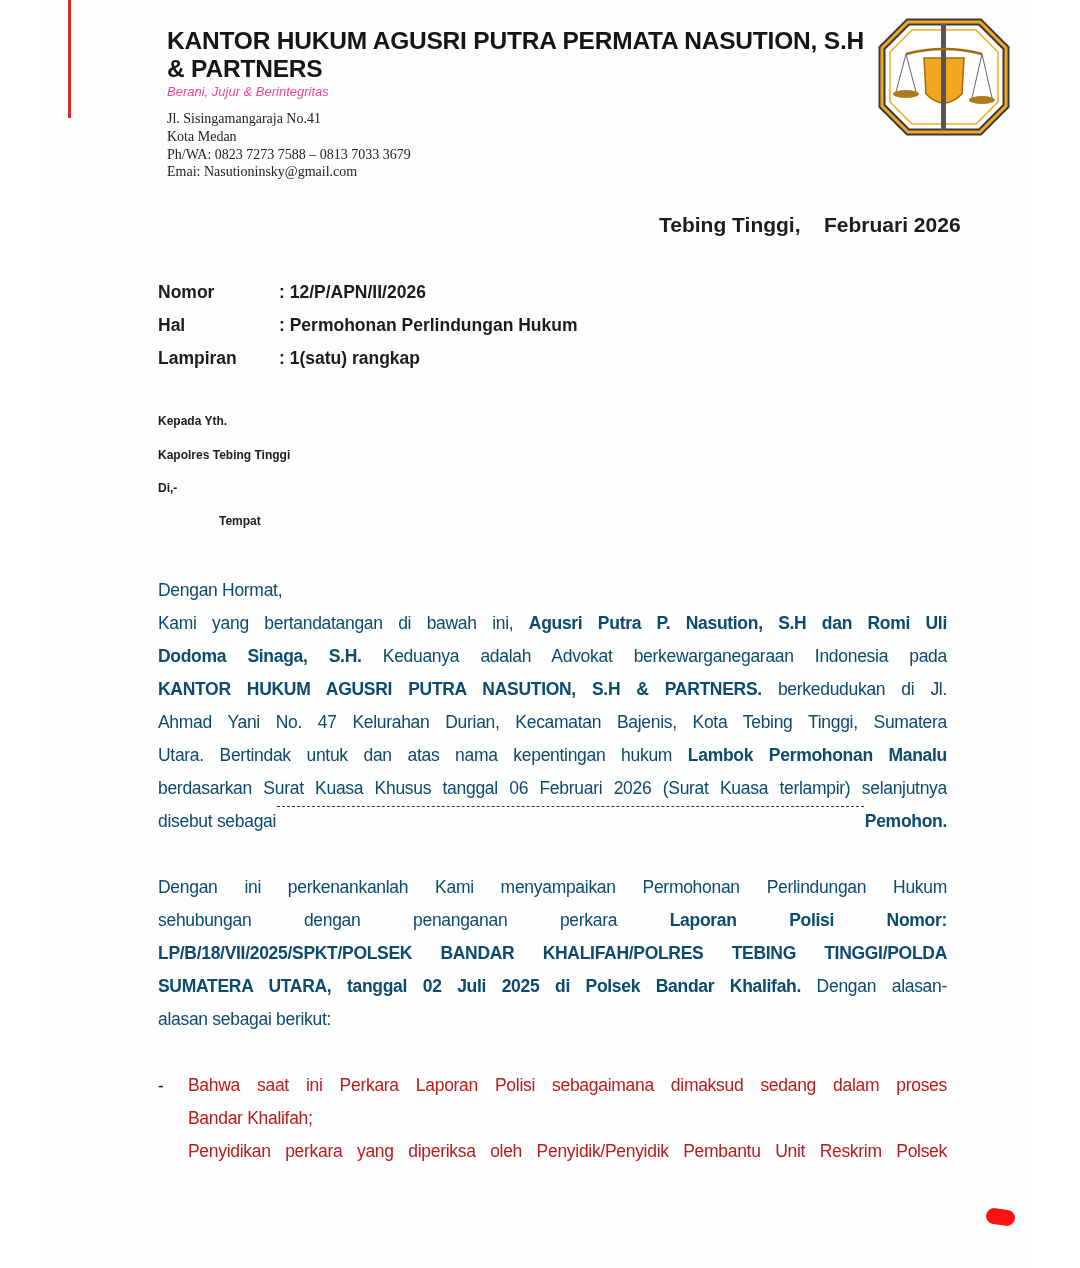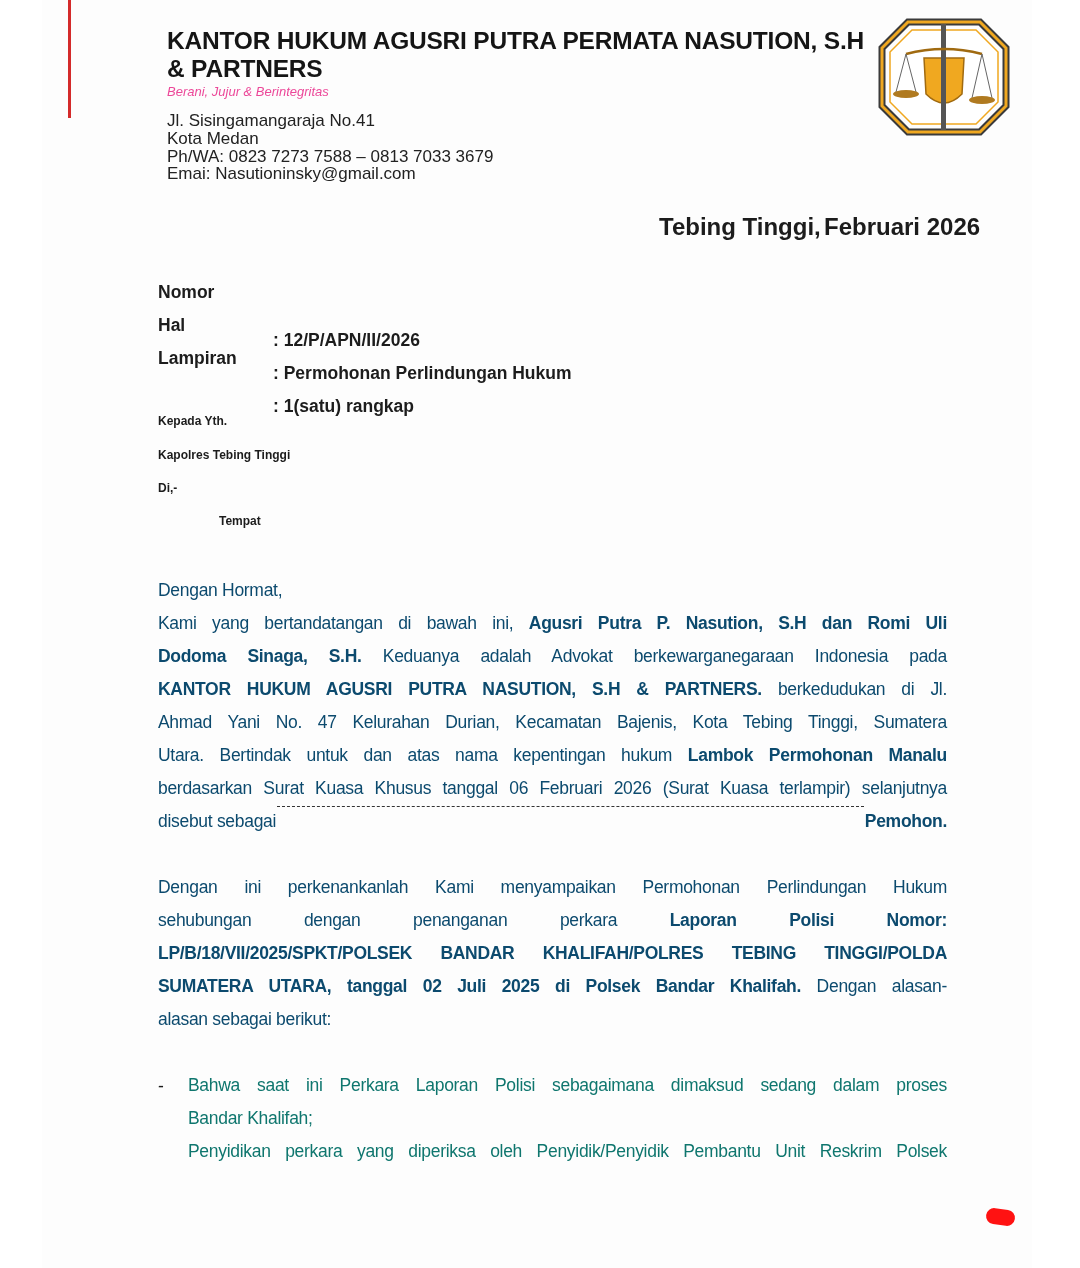--- a/index.html
+++ b/index.html
@@ -3,41 +3,41 @@
 <meta charset="utf-8">
 <style>
   html, body { margin: 0; padding: 0; background: #ffffff; }
   body { width: 1080px; height: 1268px; position: relative; overflow: hidden; font-family: "Liberation Sans", sans-serif; color: #1a1a1a; }
   .page { position: absolute; left: 42px; top: 0; width: 990px; height: 1268px; background: #fdfdfd; }
   .red-rule { position: absolute; left: 68px; top: 0; width: 3px; height: 118px; background: #d42a2a; }
   .red-mark { position: absolute; left: 986px; top: 1209px; width: 29px; height: 16px; border-radius: 9px; background: #ff1212; transform: rotate(8deg); }
 
   .lh-title { position: absolute; left: 167px; top: 27px; width: 700px; font-size: 24.5px; font-weight: bold; line-height: 28px; color: #151515; letter-spacing: -0.2px; }
   .lh-tagline { position: absolute; left: 167px; top: 84px; font-size: 13px; font-style: italic; color: #ec4899; }
-  .lh-small { position: absolute; left: 167px; font-size: 17px; color: #222; }
+  .lh-small { position: absolute; left: 167px; font-size: 14px; color: #222; font-family: Liberation Serif, serif; }
 
   .logo { position: absolute; left: 878px; top: 18px; width: 132px; height: 118px; }
 
-  .date-line { position: absolute; top: 213px; font-size: 24px; font-weight: bold; color: #1c1c1c; }
+  .date-line { position: absolute; top: 213px; font-size: 21px; font-weight: bold; color: #1c1c1c; }
 
   .meta-row { position: absolute; left: 158px; font-size: 17.5px; font-weight: bold; color: #1c1c1c; }
   .meta-label { position: absolute; left: 0; }
-  .meta-value { position: absolute; left: 115px; white-space: nowrap; margin-top: 48px; }
+  .meta-value { position: absolute; left: 121px; white-space: nowrap; }
 
   .recip { position: absolute; font-size: 12px; font-weight: bold; color: #1c1c1c; white-space: nowrap; }
 
   .body-text { position: absolute; left: 158px; width: 789px; font-size: 17.5px; line-height: 33px; color: #0c4a6e; text-align: justify; font-stretch: condensed; letter-spacing: -0.3px; }
   .body-text b { font-weight: bold; }
   .line { display: block; text-align: justify; text-align-last: justify; white-space: nowrap; height: 33px; }
   .line.last { text-align-last: left; }
   .dash-line { display: flex; align-items: flex-start; height: 33px; }
   .dash-fill { flex: 1; border-bottom: 1.5px dashed #333; margin: 0 1px 6px 1px; height: 1px; }
 
   .bullet { position: absolute; left: 158px; font-size: 17.5px; }
-  .bullet-text { position: absolute; left: 188px; width: 759px; font-size: 17.5px; line-height: 33px; letter-spacing: -0.3px; color: #0f766e; }
+  .bullet-text { position: absolute; left: 188px; width: 759px; font-size: 17.5px; line-height: 33px; letter-spacing: -0.3px; color: #b91c1c; }
 </style>
 </head>
 <body>
 
 <div class="page"></div>
 <div class="red-rule"></div>
 
 <div class="lh-title">
   <div>KANTOR HUKUM AGUSRI PUTRA PERMATA NASUTION, S.H</div>
   <div>&amp; PARTNERS</div>

